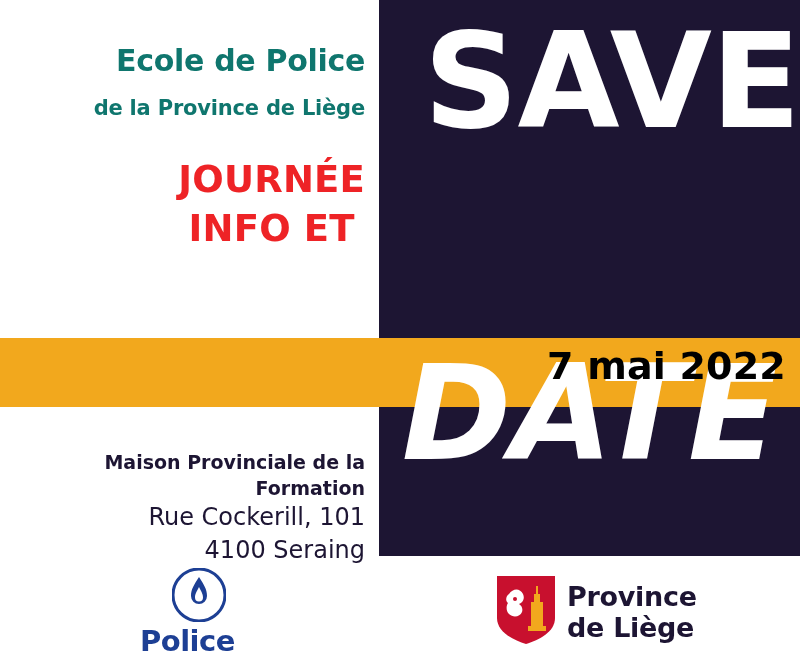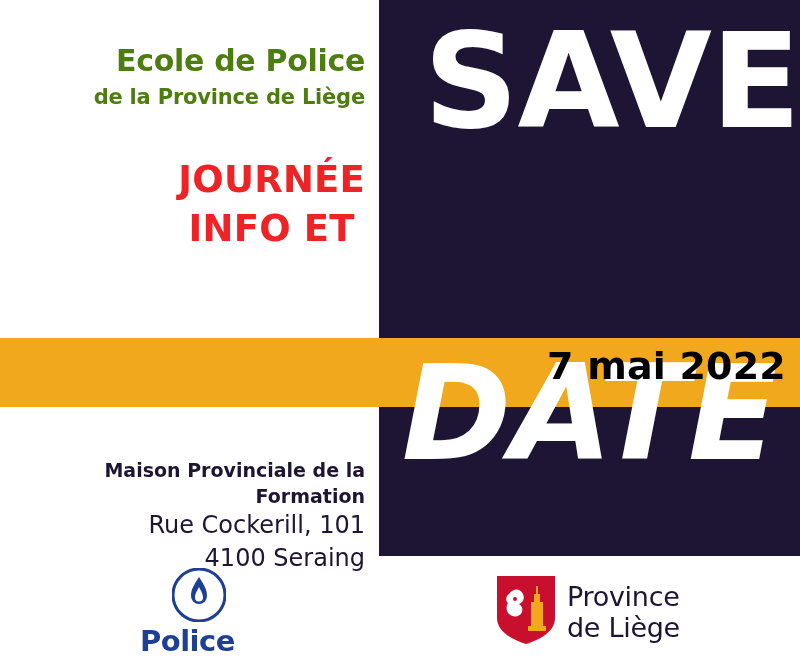--- a/index.html
+++ b/index.html
@@ -72,36 +72,36 @@
     top: 0;
     width: 379px;
     height: 556px;
     z-index: 6;
   }
   .school-name {
     position: absolute;
     right: 14px;
     top: 45px;
     text-align: right;
-    color: #4d7c0f;
+    color: #0f766e;
   }
   .school-name .ln1 {
     font-size: 30px;
     font-weight: bold;
     letter-spacing: -0.3px;
     line-height: 1.05;
     display: block;
   }
   .school-name .ln2 {
     font-size: 21px;
     font-weight: bold;
     letter-spacing: -0.2px;
     line-height: 1.2;
     display: block;
-    margin-top: 8px;
+    margin-top: 19px;
   }
 
   .event-title {
     position: absolute;
     right: 14px;
     top: 155px;
     text-align: center;
     color: #ee2326;
     font-weight: bold;
     font-size: 37px;
@@ -122,21 +122,20 @@
     letter-spacing: 0.2px;
     z-index: 8;
   }
 
   .venue {
     position: absolute;
     right: 14px;
     top: 450px;
     text-align: right;
     color: #1d1533;
-    margin-top: 8px;
   }
   .venue .v1 {
     font-size: 19px;
     font-weight: bold;
     display: block;
     line-height: 1.35;
   }
   .venue .v2, .venue .v3 {
     font-size: 24px;
     display: block;
@@ -191,21 +190,21 @@
     top: 0;
     width: 62px;
     height: 72px;
   }
   .province-logo .prov-text {
     position: absolute;
     left: 72px;
     top: 8px;
     color: #1d1533;
     font-size: 27px;
-    font-weight: normal;
+    font-weight: bold;
     line-height: 1.13;
     letter-spacing: -0.3px;
   }
   .province-logo .prov-text span { display: block; }
 </style>
 </head>
 <body>
 
 <div id="poster">
 

